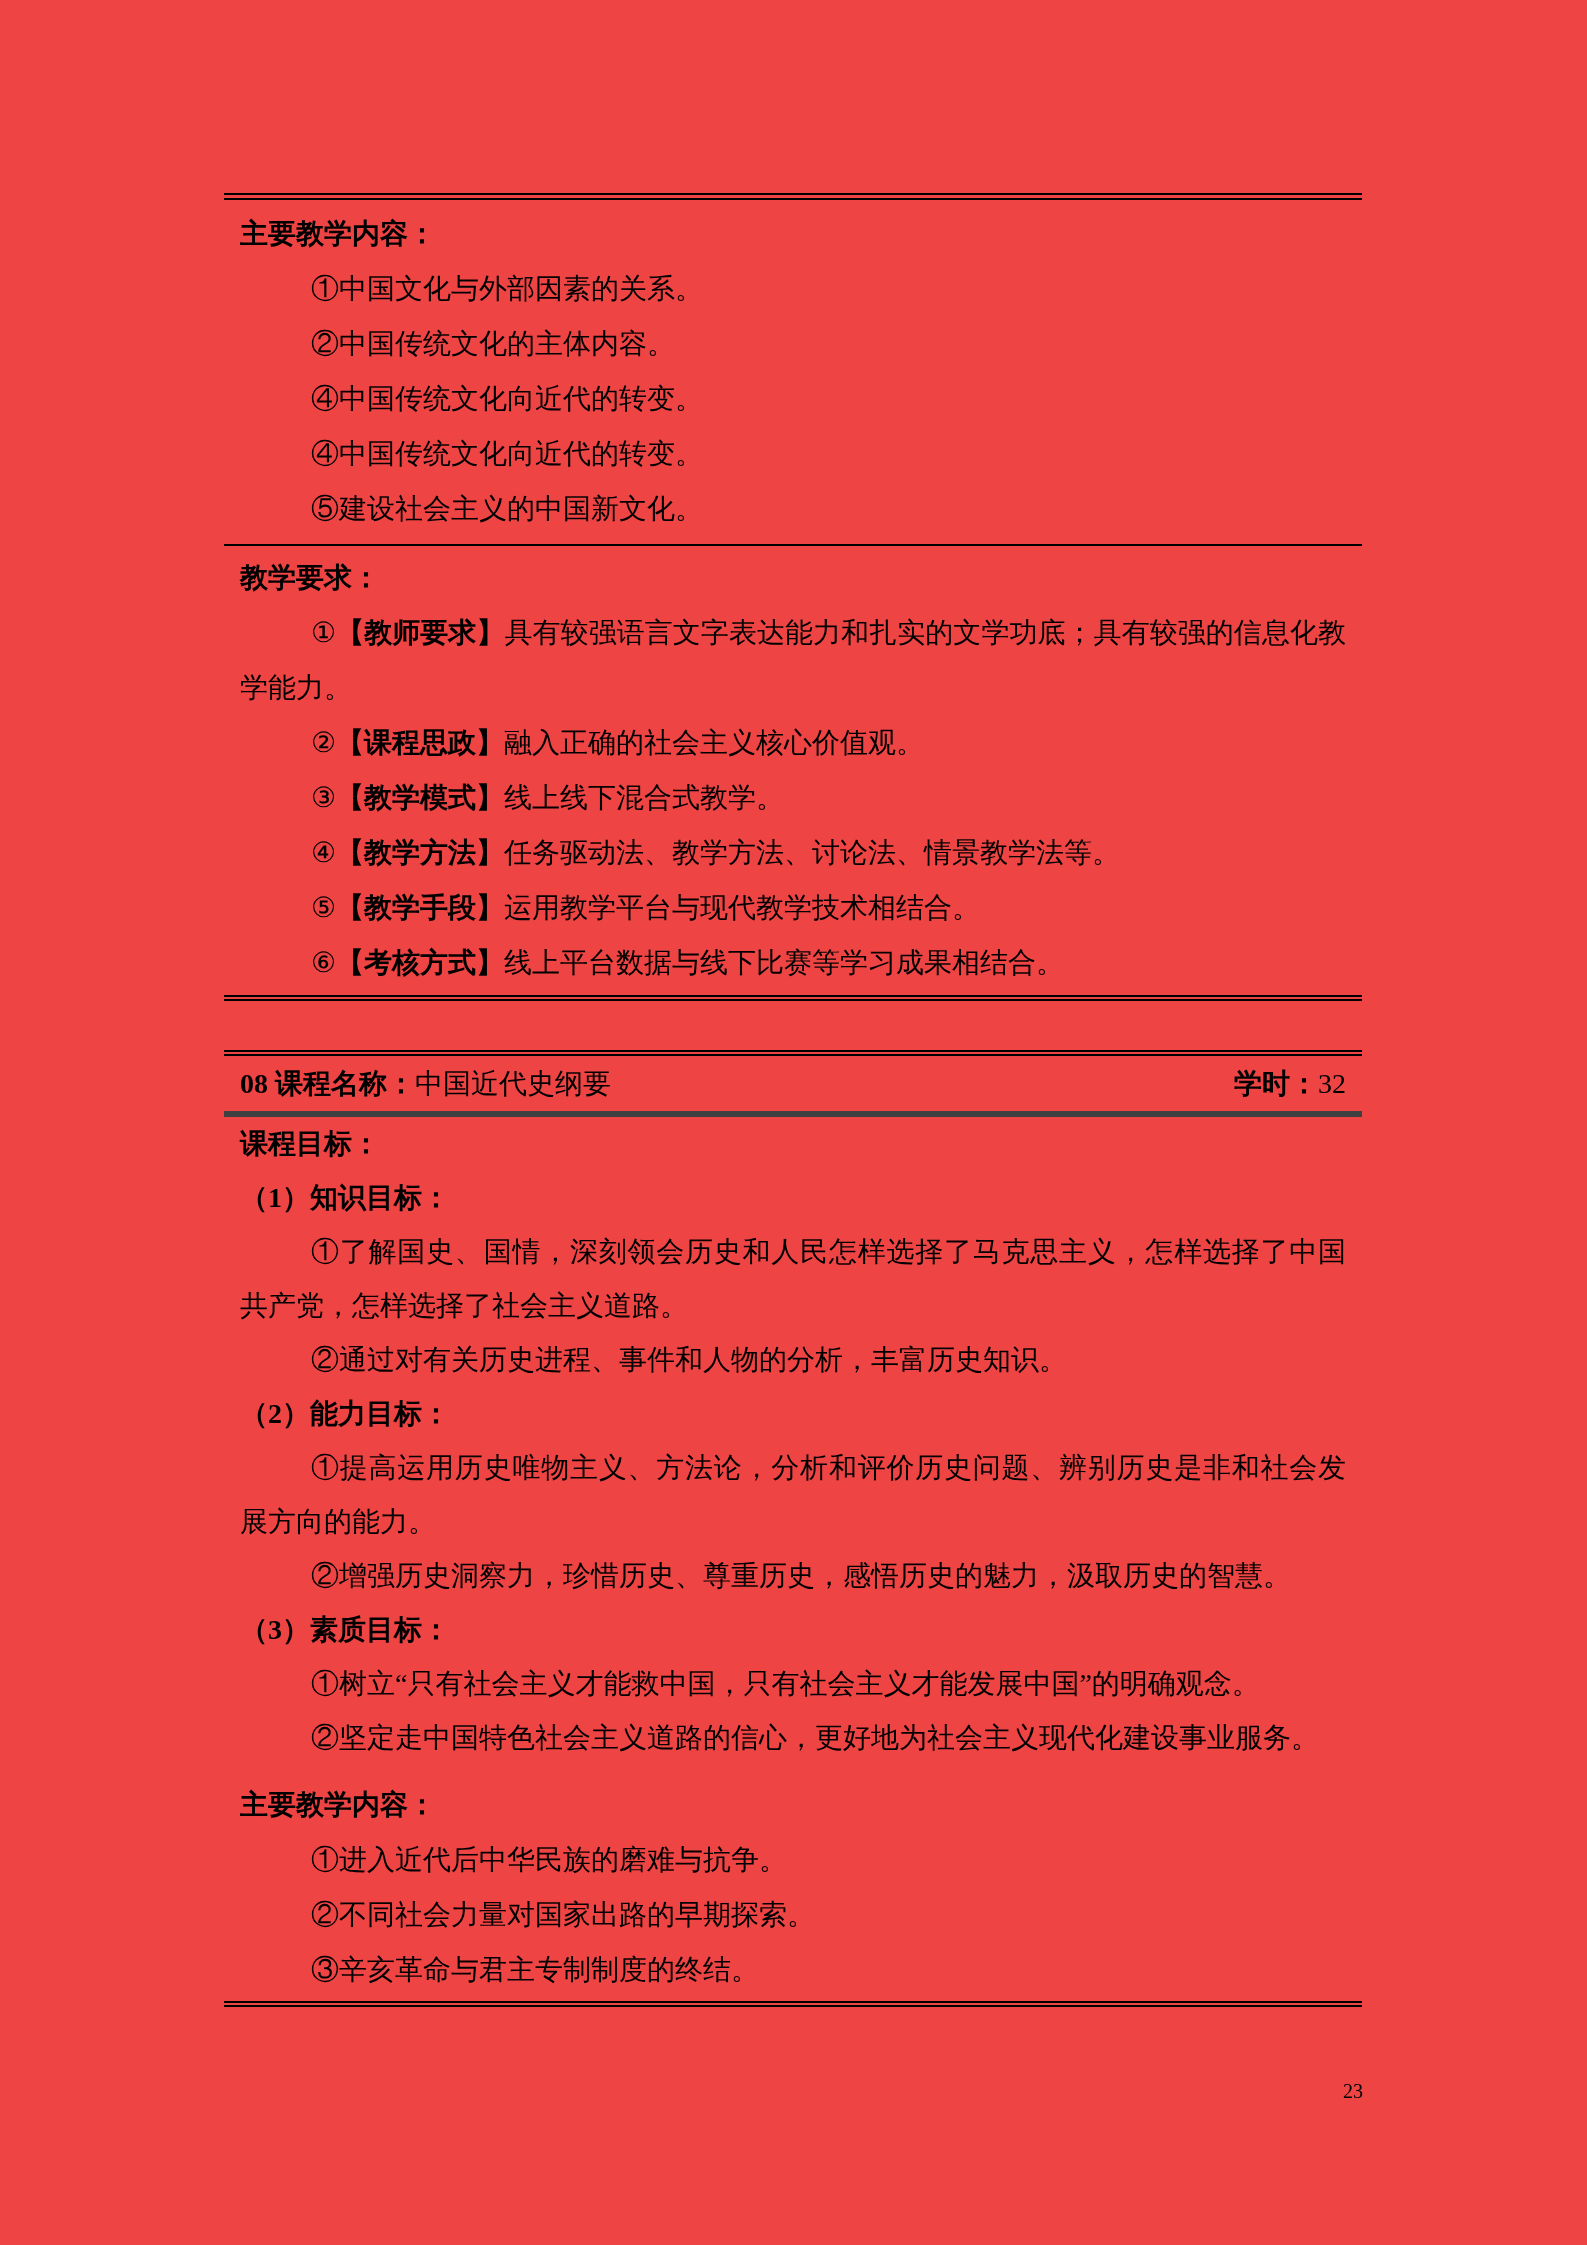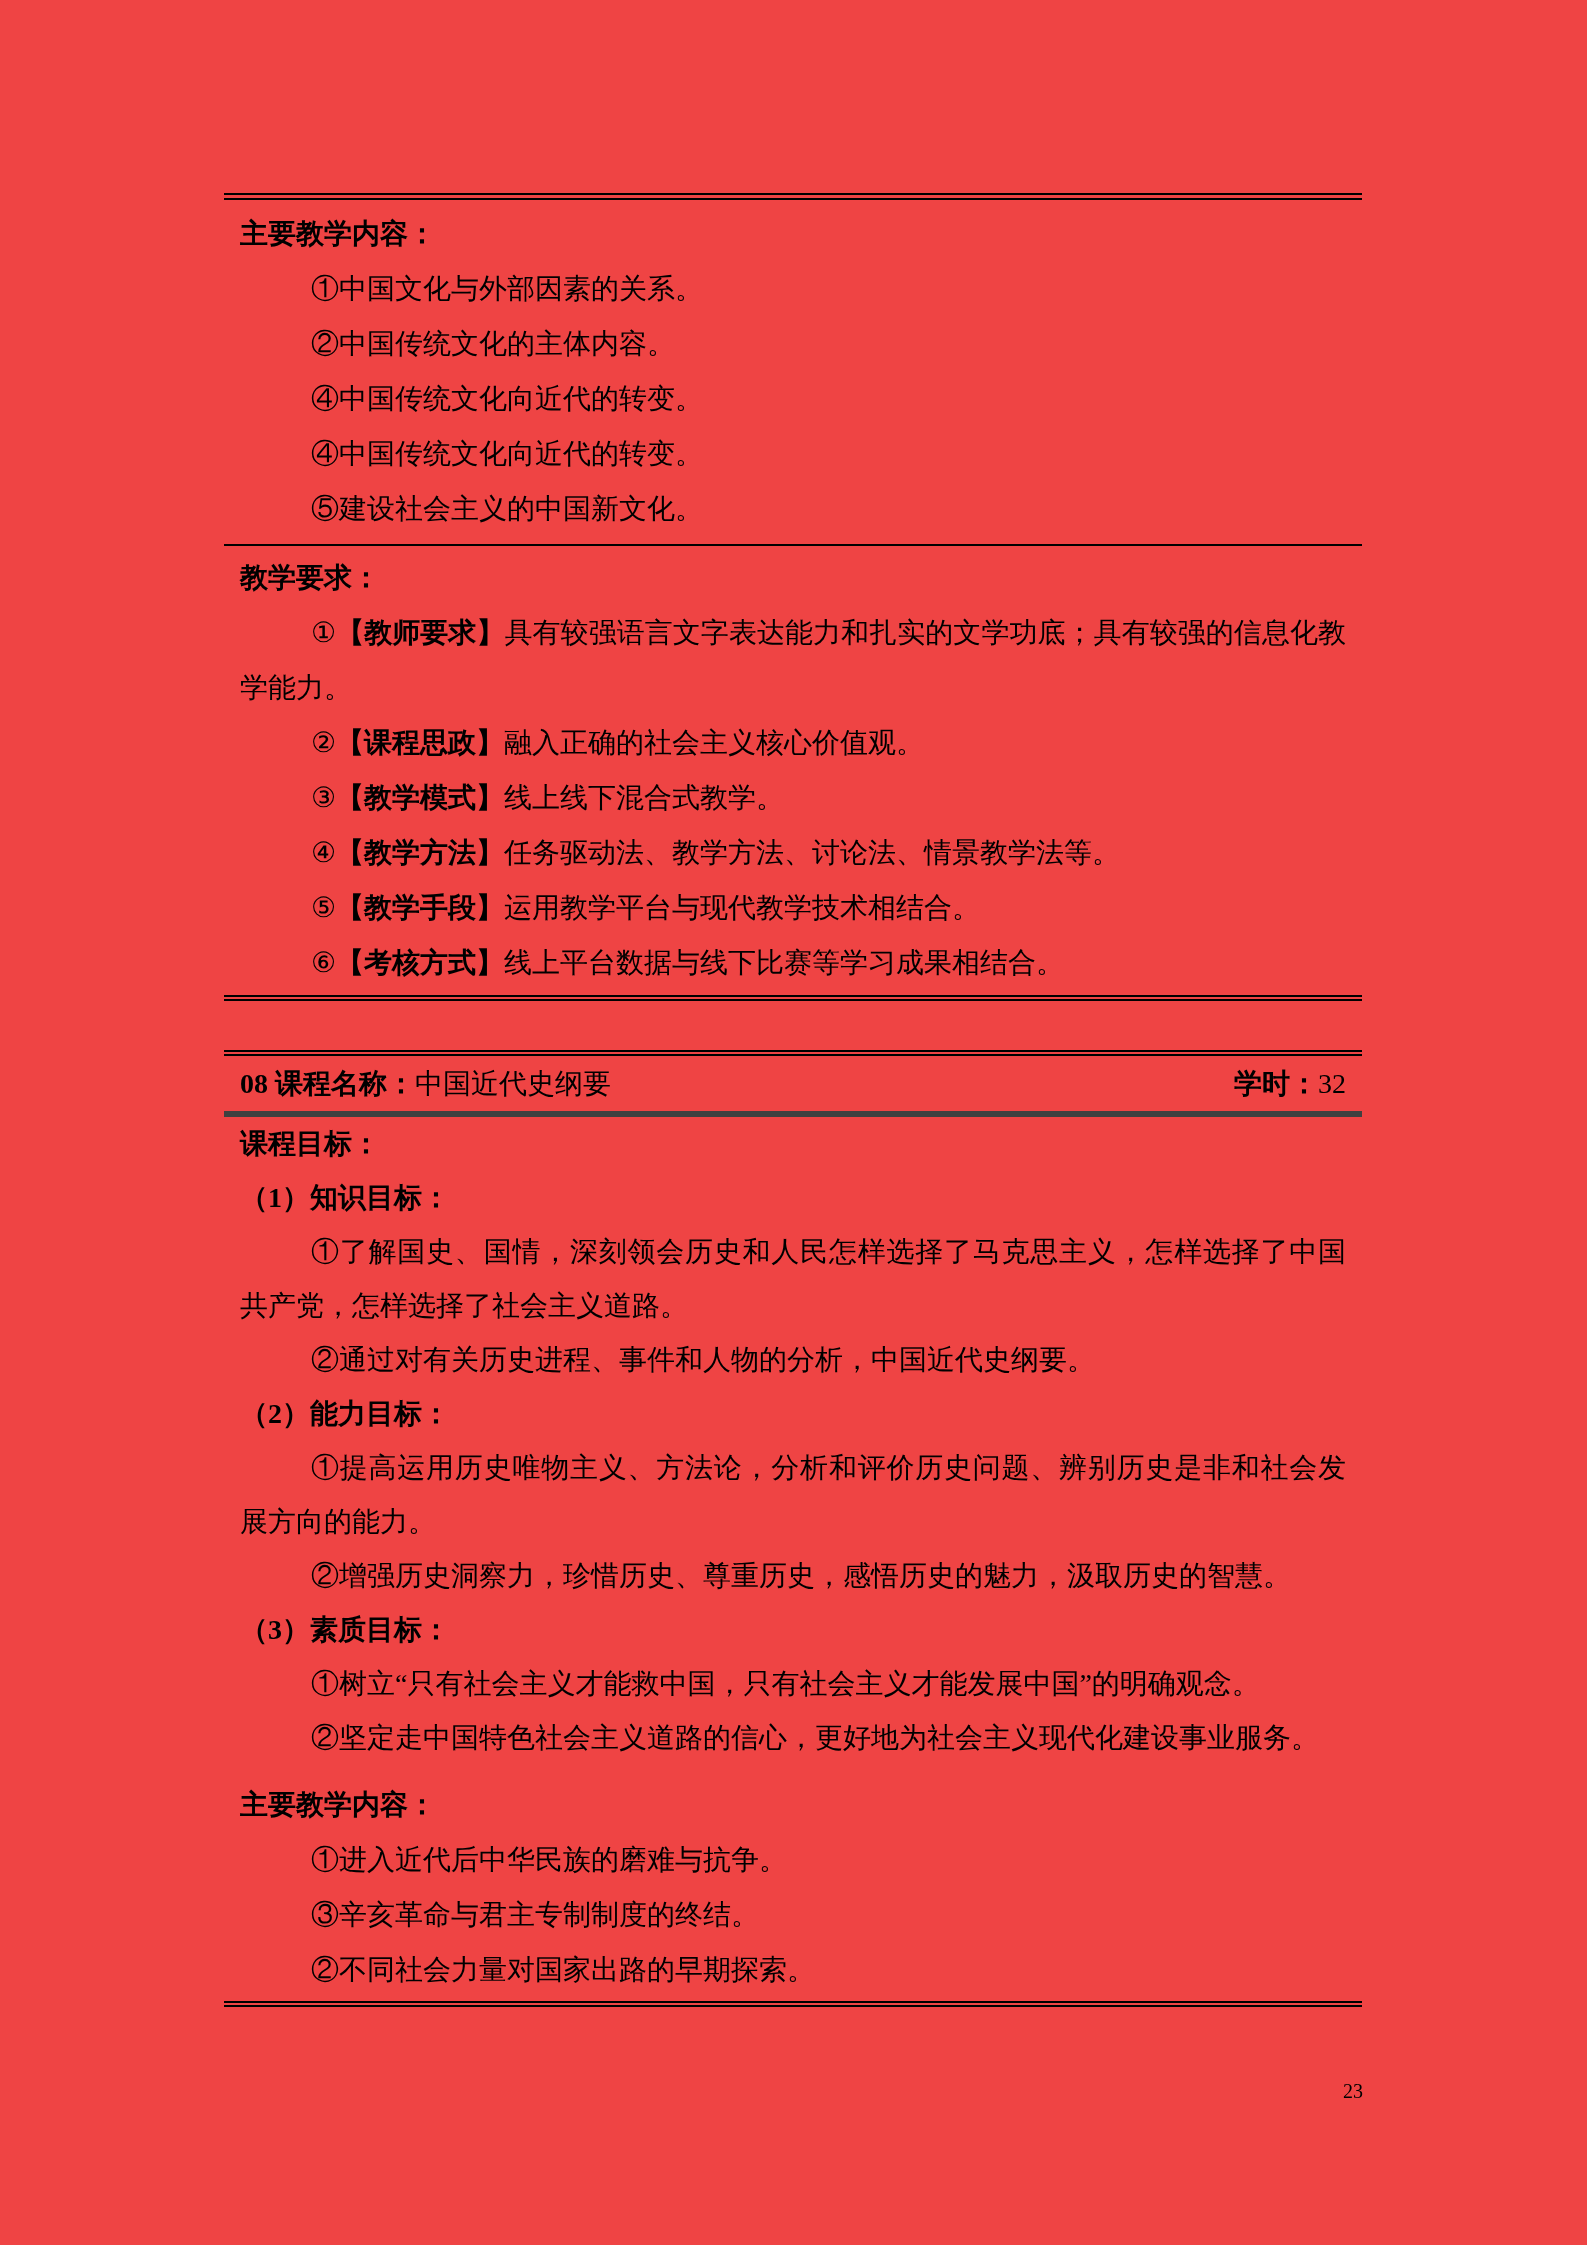--- a/index.html
+++ b/index.html
@@ -90,32 +90,32 @@
 
     <div class="course-header">
       <div><span class="b">08 课程名称：</span><span>中国近代史纲要</span></div>
       <div><span class="b">学时：</span><span>32</span></div>
     </div>
 
     <section class="sec sec3">
       <p class="h">课程目标：</p>
       <p class="gt">（1）知识目标：</p>
       <p class="it">①了解国史、国情，深刻领会历史和人民怎样选择了马克思主义，怎样选择了中国共产党，怎样选择了社会主义道路。</p>
-      <p class="it">②通过对有关历史进程、事件和人物的分析，中国近代史纲要。</p>
+      <p class="it">②通过对有关历史进程、事件和人物的分析，丰富历史知识。</p>
       <p class="gt">（2）能力目标：</p>
       <p class="it">①提高运用历史唯物主义、方法论，分析和评价历史问题、辨别历史是非和社会发展方向的能力。</p>
       <p class="it">②增强历史洞察力，珍惜历史、尊重历史，感悟历史的魅力，汲取历史的智慧。</p>
       <p class="gt">（3）素质目标：</p>
       <p class="it">①树立“只有社会主义才能救中国，只有社会主义才能发展中国”的明确观念。</p>
       <p class="it">②坚定走中国特色社会主义道路的信心，更好地为社会主义现代化建设事业服务。</p>
     </section>
 
     <section class="sec sec4">
       <p class="h">主要教学内容：</p>
       <p class="it">①进入近代后中华民族的磨难与抗争。</p>
+      <p class="it">②不同社会力量对国家出路的早期探索。</p>
       <p class="it">③辛亥革命与君主专制制度的终结。</p>
-      <p class="it">②不同社会力量对国家出路的早期探索。</p>
     </section>
 
   </div>
 
   <div class="pageno">23</div>
 </div>
 
 </body></html>

